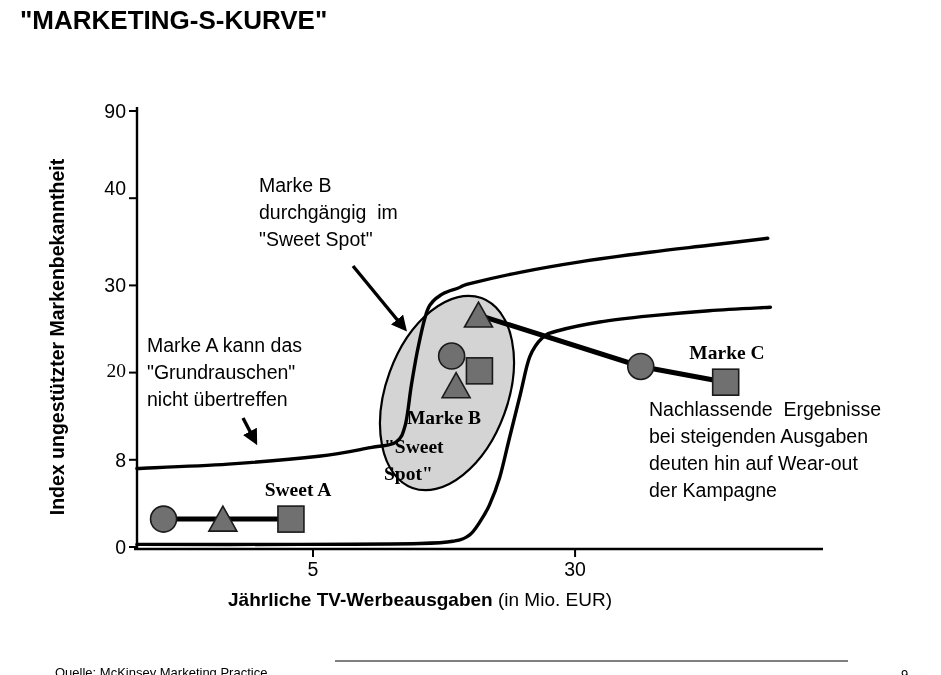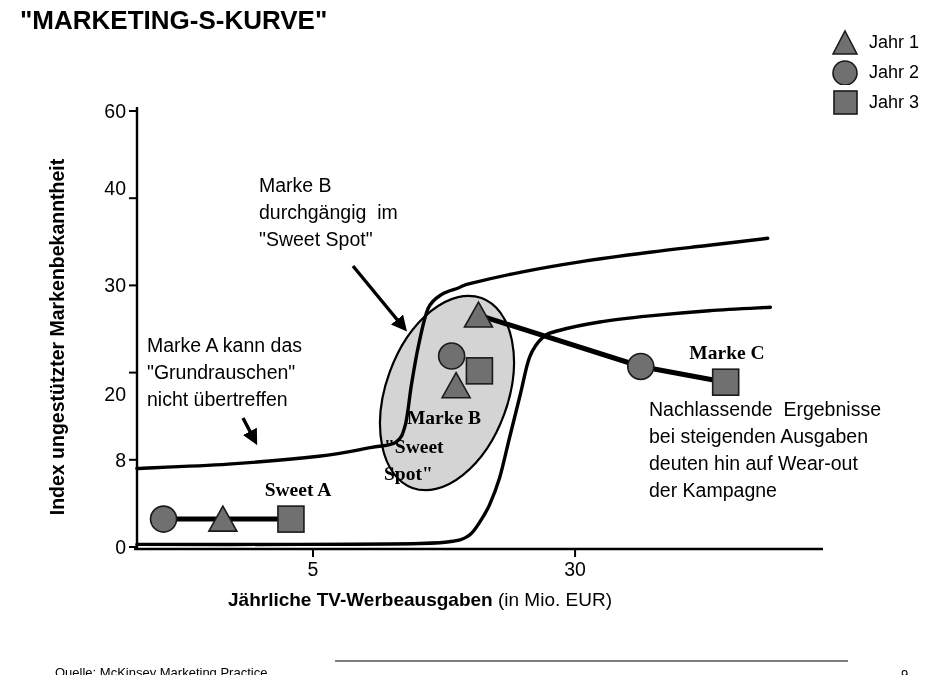--- a/index.html
+++ b/index.html
@@ -23,40 +23,20 @@
   .src{position:absolute;left:55px;top:665px;font-size:13px;white-space:nowrap;}
   .pg{position:absolute;left:901px;top:667px;font-size:13px;}
 </style>
 </head>
 <body>
 
 <div class="slide">
 
   <div class="title">"MARKETING-S-KURVE"</div>
 
-  <div class="legend">
-    <div class="lrow">
-      <svg class="lgicon" width="26" height="26">
-          <polygon points="13,2 25,25 1,25" fill="#707070" stroke="#1a1a1a" stroke-width="1.6"></polygon>
-        </svg>
-      <span class="llab">Jahr 1</span>
-    </div>
-    <div class="lrow">
-      <svg class="lgicon" width="26" height="26">
-          <circle cx="13" cy="14" r="12" fill="#707070" stroke="#1a1a1a" stroke-width="1.6"></circle>
-        </svg>
-      <span class="llab">Jahr 2</span>
-    </div>
-    <div class="lrow">
-      <svg class="lgicon" width="26" height="26">
-          <rect x="2" y="2" width="23" height="23" fill="#707070" stroke="#1a1a1a" stroke-width="1.6"></rect>
-        </svg>
-      <span class="llab">Jahr 3</span>
-    </div>
-  </div>
 
   <svg id="plot" width="941" height="675" viewBox="0 0 941 675">
       <defs>
         <marker id="ah" viewBox="0 0 10 10" refX="7" refY="5" markerWidth="4.6" markerHeight="4.6" orient="auto">
           <path d="M0 0 L10 5 L0 10 z" fill="#000"></path>
         </marker>
       </defs>
       <ellipse cx="447" cy="393" rx="61" ry="101" transform="rotate(20 447 393)" fill="#d4d4d4" stroke="#000" stroke-width="2.2"></ellipse>
       <path d="M 136.89443858958228 468.52 C 152.11032007393328 467.7933333333333 197.8826624813138 466.19466666666665 228.18972749568826 464.15999999999997 C 258.49679251006273 462.1253333333333 295.04442563427364 459.0733333333333 318.7368286758292 456.312 C 342.42923171738477 453.5506666666667 357.51883943769224 449.9173333333333 370.34414574502165 447.592 C 383.16945205235106 445.26666666666665 389.8566302053081 446.13866666666667 395.6886665198057 442.36 C 401.5207028343033 438.58133333333336 402.71250057983144 434.51199999999994 405.33636363200736 424.91999999999996 C 407.9602266841833 415.328 409.20282546814053 398.17866666666663 411.43184483286115 384.808 C 413.66086419758176 371.43733333333336 415.8944608089879 357.48533333333336 418.7104798203309 344.696 C 421.52649883167385 331.9066666666667 424.4015363272727 316.5013333333333 428.3279589009191 308.072 C 432.2543814745655 299.6426666666667 437.2764557842379 297.4626666666667 442.2690152622092 294.12 C 447.26157474018055 290.77733333333333 453.7046609178106 289.76 458.28331576874695 288.01599999999996 C 462.8619706196833 286.27199999999993 459.4385999359585 286.272 469.7409443678273 283.656 C 480.0432887996961 281.04 501.7412862507623 275.9533333333333 520.0973823599597 272.32 C 538.4534784691572 268.68666666666667 558.2604180830052 265.1986666666666 579.8775210230119 261.85599999999994 C 601.4946239630186 258.51333333333326 628.2616641621763 255.02533333333335 649.8 252.264 C 671.3383358378236 249.50266666666667 689.4469472874625 247.6133333333333 709.1075360499535 245.28799999999995 C 728.7681248124445 242.96266666666662 757.987533154114 239.47466666666668 767.7635325749461 238.312" fill="none" stroke="#000000" stroke-width="3.4" stroke-linecap="round" stroke-linejoin="round"></path>
       <path d="M 136.89443858958228 544.384 C 164.2126555329824 544.384 253.59885814567033 544.5293333333334 300.803740249983 544.384 C 348.0086223542956 544.2386666666666 394.4249874954954 544.0933333333332 420.12373121545806 543.512 C 445.82247493542076 542.9306666666666 446.7266670443642 542.3493333333333 454.9962025697591 540.896 C 463.26573809515395 539.4426666666666 465.66843358521857 537.844 469.7409443678273 534.792 C 473.813455150436 531.74 476.1551229896936 527.5253333333333 479.4312672654115 522.584 C 482.70741154112943 517.6426666666666 486.04505400409397 512.556 489.3978100221349 505.144 C 492.7505660401758 497.732 496.2742816059021 489.01199999999994 499.54780337365685 478.11199999999997 C 502.8213251414116 467.212 505.614010797613 453.55066666666664 509.03894062866345 439.74399999999997 C 512.4638704597139 425.9373333333333 516.651395557979 409.07866666666666 520.0973823599597 395.272 C 523.5433691619405 381.4653333333333 525.9907503758583 366.496 529.7148614405479 356.904 C 533.4389725052375 347.312 537.721876426986 342.08 542.4420487480977 337.71999999999997 C 547.1622210692094 333.35999999999996 548.4922681838033 333.35999999999996 558.0358953672178 330.74399999999997 C 567.5795225506323 328.128 584.4097944097875 324.49466666666666 599.7038118485846 322.024 C 614.9978292873816 319.55333333333334 631.5660459664384 317.8093333333333 649.8 315.91999999999996 C 668.0339540335615 314.0306666666666 689.0154599716614 312.1413333333333 709.1075360499535 310.688 C 729.1996121282457 309.23466666666667 760.1449697331196 307.78133333333335 770.3524564697528 307.2" fill="none" stroke="#000000" stroke-width="3.4" stroke-linecap="round" stroke-linejoin="round"></path>
@@ -86,24 +66,24 @@
       <line x1="335" y1="661" x2="848" y2="661" stroke="#000" stroke-width="1"></line>
     </svg>
 
   <div class="ylab">Index ungestützter Markenbekanntheit</div>
 
   <div class="xlab"><span class="b">Jährliche TV-Werbeausgaben</span><span> (in Mio. EUR)</span></div>
 
   <div id="yticks">
       <div class="ytick" style="top: 536px;">0</div>
       <div class="ytick" style="top: 448.8px;">8</div>
-      <div class="ytick" style="top: 383px;">20</div>
+      <div class="ytick" style="top: 360px; font-family: Liberation Serif, serif;">20</div>
       <div class="ytick" style="top: 274.4px;">30</div>
       <div class="ytick" style="top: 177px;">40</div>
-      <div class="ytick" style="top: 100px;">60</div>
+      <div class="ytick" style="top: 100px;">90</div>
     </div>
   <div id="xticks">
       <div class="xtick" style="left: 291px; top: 558px;">5</div>
       <div class="xtick" style="left: 553.081px; top: 558px;">30</div>
     </div>
 
   <div class="ann" style="left:259px;top:172px;">Marke B
 durchgängig  im
 "Sweet Spot"</div>
   <div class="ann" style="left:649px;top:396px;">Nachlassende  Ergebnisse

